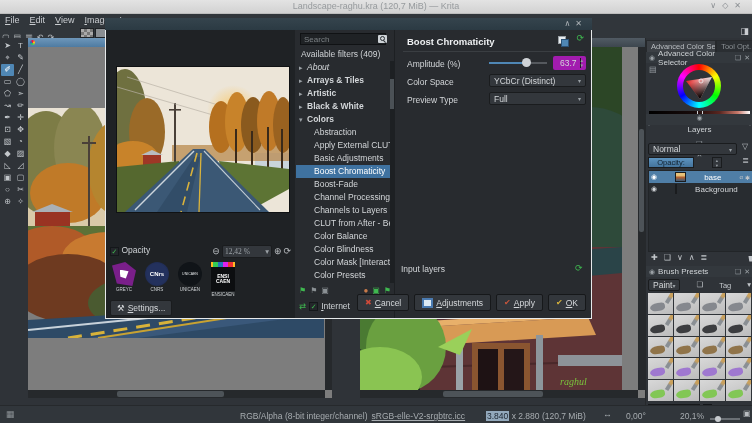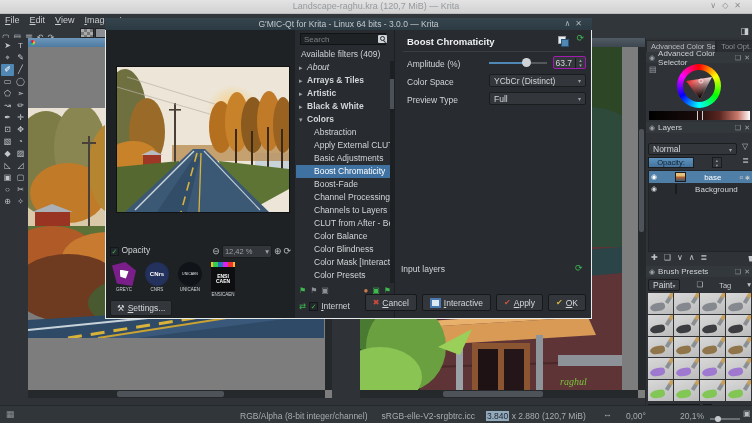--- a/index.html
+++ b/index.html
@@ -58,21 +58,21 @@
 
   
   #preview-pane{left:0;top:0;width:189px;height:288px;background:#1f2225;}
   #preview-img{left:10px;top:36px;width:172px;height:145px;border:1px solid #101214;}
   #preview-row{left:4px;top:215px;width:181px;height:13px;font-size:8.5px;color:#cfd3d6;}
   .uline::first-letter{text-decoration:underline;}
   .cbx{display:inline-block;width:7px;height:7px;background:#23262a;border:1px solid #14171a;
     color:#3fb950;font-size:7px;line-height:7px;text-align:center;vertical-align:-1px;}
   #zoom-ctrls{position:absolute;right:0;top:0;display:flex;align-items:center;gap:2px;}
   #zoom-combo{width:44px;height:11px;background:#33373c;border:1px solid #1a1c1e;border-radius:2px;
-    font-size:7.5px;color:#9aa0a5;display:flex;align-items:center;justify-content:space-between;padding:0 2px;}
+    font-size:7.5px;color:#9aa0a5;display:flex;align-items:center;justify-content:space-between;padding:0 2px;font-family:Liberation Serif, serif;}
   .magico{font-size:9px;color:#b9bdc1;}
   #logos-row{left:5px;top:232px;height:36px;display:flex;gap:7px;}
   .logo{width:26px;text-align:center;font-size:4.5px;color:#cfd3d6;}
   .logo .art{width:24px;height:24px;margin:0 auto 1px auto;display:flex;align-items:center;justify-content:center;}
   #logo-greyc .art{background:#7a1f8a;clip-path:polygon(0 15%,55% 0,100% 35%,85% 100%,20% 90%);}
   #logo-greyc .art::after{content:"";width:9px;height:9px;background:#fff;clip-path:polygon(0 0,100% 20%,70% 100%,10% 80%);}
   #logo-cnrs .art{background:radial-gradient(circle at 50% 50%,#23315d 60%,#141d3a);border-radius:50%;color:#fff;font-size:6px;font-weight:bold;}
   #logo-unicaen .art{background:#101418;border-radius:50%;color:#dfe2e4;font-size:3.5px;}
   #logo-ensicaen .art{background:#0c0e10;color:#fff;font-size:5px;font-weight:bold;flex-direction:column;line-height:1.1;
     border-top:5px solid transparent;
@@ -113,21 +113,21 @@
   #reset-filter{right:8px;top:4px;font-size:9px;}
   .gr-sep{position:absolute;left:8px;right:8px;top:21px;height:1px;background:#3a3e42;}
   .form-label{font-size:8.5px;color:#d3d6d9;white-space:nowrap;}
   .combo{position:absolute;height:13px;background:#33373c;border:1px solid #1a1c1e;border-radius:2px;
     font-size:8.5px;color:#d3d6d9;display:flex;align-items:center;justify-content:space-between;padding:0 4px;box-sizing:border-box;}
   .combo .caret{font-size:6px;color:#9aa0a5;}
   .slider{position:absolute;height:13px;}
   .slider .groove{position:absolute;left:0;right:0;top:6px;height:2px;background:#55595e;}
   .slider .fillpart{position:absolute;left:0;top:6px;height:2px;background:#4f87b5;}
   .slider .shandle{position:absolute;top:2px;width:9px;height:9px;border-radius:50%;background:#cfd3d7;border:1px solid #7e8destroy4;}
-  .spinbox{position:absolute;height:13px;background:#33373c;border:1px solid #a21caf;border-radius:2px;
+  .spinbox{position:absolute;height:13px;background:#33373c;border:7px solid #a21caf;border-radius:2px;
     font-size:8.5px;color:#d3d6d9;display:flex;align-items:center;box-sizing:border-box;}
   .spinbox .val{flex:1;text-align:right;padding-right:3px;}
   .spinarr{width:9px;font-size:5px;color:#9aa0a5;text-align:center;line-height:5px;border-left:1px solid #1a1c1e;}
   #author-row{left:12px;top:84px;font-size:7.5px;color:#9aa0a5;white-space:nowrap;}
   #author-row .it{font-style:italic;}
   #gmic-buttons{position:absolute;right:6px;top:264px;display:flex;gap:5px;}
   .gbtn{height:15px;padding:0 7px;background:#33373c;border:1px solid #16181a;border-radius:2px;
     font-size:8.5px;color:#d4d7da;display:inline-flex;align-items:center;gap:3px;}
   .bic{font-size:8px;}
   #fullscreen-glyph{width:7px;height:6px;background:#ddeaf4;border:2px solid #4a7ab0;}
@@ -145,21 +145,21 @@
   #acs-settings{left:3px;top:28px;font-size:8px;color:#9aa0a5;}
   #color-wheel{left:31px;top:26px;width:44px;height:44px;border-radius:50%;
     background:conic-gradient(#f00,#ff0,#0f0,#0ff,#00f,#f0f,#f00);}
   #wheel-inner{left:6px;top:6px;width:32px;height:32px;border-radius:50%;background:#2f3338;}
   #wheel-tri{left:7px;top:7px;width:30px;height:30px;}
   #acs-strip{left:3px;top:73px;width:101px;height:9px;
     background:linear-gradient(to right,#000 0%,#180b0b 45%,#5a2620 70%,#c8796b 88%,#fff 100%);}
   #acs-strip .tick{position:absolute;top:0;width:1px;height:9px;background:#cfd3d6;}
   #acs-dot-l{left:2px;top:84px;font-size:6px;color:#9aa0a5;}
   #acs-dot-r{right:2px;top:84px;font-size:6px;color:#9aa0a5;}
-  #layers-header{top:84px;}
+  #layers-header{top:76px;flex-direction:column;}
   #blend-row{left:2px;top:105px;width:103px;height:12px;display:flex;gap:2px;}
   #blend-combo{position:relative;flex:1;height:12px;}
   #layer-funnel{width:12px;font-size:8px;color:#b9bdc1;text-align:center;}
   #opacity-row{left:2px;top:119px;width:103px;height:11px;display:flex;gap:18px;}
   #opacity-bar{flex:1;background:linear-gradient(#5d93bf,#44749c);border:1px solid #1a1c1e;
     font-size:7.5px;color:#10202e;text-align:center;line-height:10px;}
   #opacity-spin{width:8px;font-size:4.5px;line-height:5px;color:#9aa0a5;text-align:center;background:#33373c;border:1px solid #1a1c1e;}
   #opacity-menu{width:11px;font-size:8px;color:#b9bdc1;text-align:center;}
   #layer-list{left:2px;top:132px;width:103px;height:80px;background:#282c30;border:1px solid #222528;}
   .layer-row{height:12px;display:flex;align-items:center;gap:18px;font-size:8px;color:#d3d6d9;padding:0 2px;}
@@ -194,21 +194,21 @@
   #brush-search-row{left:2px;top:365px;width:103px;height:11px;display:flex;align-items:center;gap:3px;}
   #brush-search{width:52px;height:10px;background:#26292c;border:1px solid #17191b;font-size:7px;color:#cfd3d6;
     padding:0 2px;box-sizing:border-box;font-family:"Liberation Sans",sans-serif;}
   #brush-search::placeholder{color:#7b8084;}
   #filter-in-tag{font-size:7px;color:#c3c7cb;white-space:nowrap;display:flex;align-items:center;gap:2px;}
 
   
   #statusbar{left:0;top:405px;width:752px;height:18px;background:#31363b;border-top:1px solid #26292c;font-size:8.5px;color:#a7acb0;}
   #sb-mem{left:6px;top:4px;font-size:9px;color:#8a9094;}
   #sb-colorspace{left:240px;top:5px;white-space:nowrap;}
-  #sb-profile{margin-left:14px;}
+  #sb-profile{margin-left:4px;text-decoration:underline;}
   #sb-size{left:486px;top:5px;white-space:nowrap;}
   #sb-size .hl{background:#93a9bc;color:#1b2530;padding:0 1px;}
   #sb-arrow{left:603px;top:4px;font-size:9px;}
   #sb-angle{left:626px;top:5px;}
   #sb-zoom{left:680px;top:5px;}
   #sb-slider{left:710px;top:12px;width:30px;height:2px;background:#6b7075;}
   #sb-slider .knob{position:absolute;left:5px;top:-2px;width:6px;height:6px;border-radius:50%;background:#c8ccd0;}
   #sb-icon{left:743px;top:4px;font-size:8px;color:#b9bdc1;}
 </style>
 </head>
@@ -473,21 +473,20 @@
       <input id="brush-search" placeholder="Search" style="">
       <span id="filter-in-tag">
           <span class="cbx">✓</span>
           <span>Filter in Tag</span>
         </span>
     </div>
   </div>
 
   <div class="abs" id="gmic">
     <div class="abs" id="gmic-titlebar">
-      <div class="abs" id="gmic-title">G'MIC-Qt for Krita - Linux 64 bits - 3.0.0 — Krita</div>
       <div class="abs" id="gmic-ctrl"><span>∧</span><span>✕</span></div>
     </div>
     <div class="abs" id="gmic-body">
 
       <div class="abs" id="preview-pane">
         <svg class="abs" id="preview-img" width="172" height="145" viewBox="0 0 172 145">
           <defs>
             <radialGradient id="sun" cx="0.5" cy="0.5" r="0.5">
               <stop offset="0" stop-color="#f9c96a"></stop>
                 <stop offset="1" stop-color="#f9c96a" stop-opacity="0"></stop>
@@ -674,21 +673,21 @@
         <div class="abs form-label" style="left:6px;top:234px">Input layers</div>
         <span class="abs green ic" style="left:180px;top:234px;font-size:9px">⟳</span>
 
         <div id="gmic-buttons">
           <div class="gbtn">
             <span class="bic" style="color:#d04a3a">✖</span>
             <span class="uline">Cancel</span>
           </div>
           <div class="gbtn">
             <span id="fullscreen-glyph"></span>
-            <span class="uline">Interactive</span>
+            <span class="uline">Adjustments</span>
           </div>
           <div class="gbtn">
             <span class="bic" style="color:#c8563c">✔</span>
             <span class="uline">Apply</span>
           </div>
           <div class="gbtn">
             <span class="bic" style="color:#d7b43c">✔</span>
             <span class="uline">OK</span>
           </div>
         </div>

